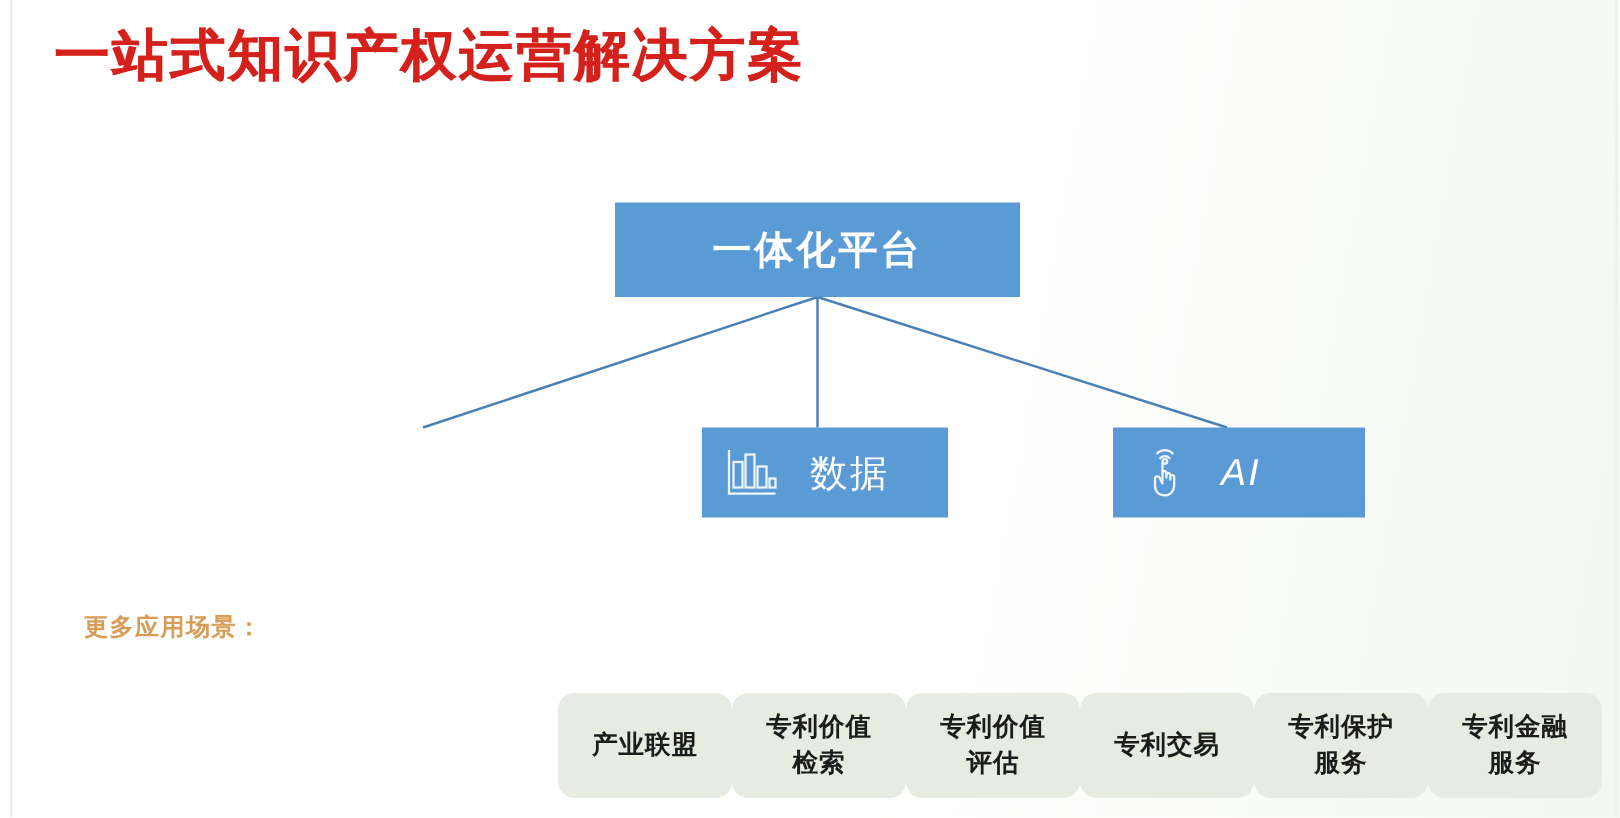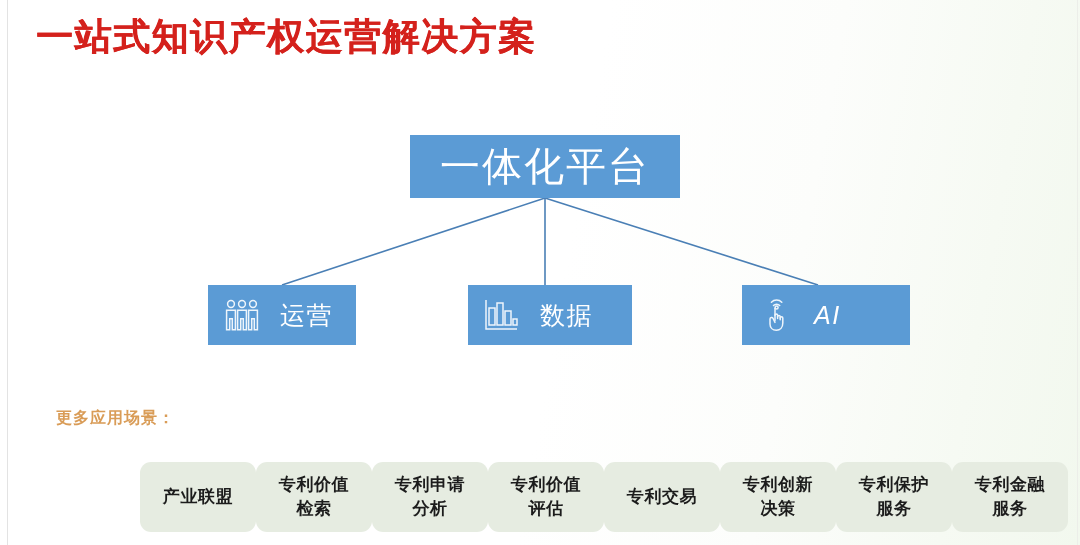--- a/index.html
+++ b/index.html
@@ -82,23 +82,23 @@
   }
 
   .node.platform {
     left: 410px;
     top: 135px;
     width: 270px;
     height: 63px;
     justify-content: center;
   }
   .node.platform .node-label {
-    font-size: 40px;
+    font-size: 26px;
     letter-spacing: 2px;
-    font-weight: 400;
+    font-weight: 700;
   }
 
   .node.child {
     top: 285px;
     height: 60px;
     padding-left: 12px;
   }
   .node.child .node-icon {
     width: 44px;
     height: 44px;
@@ -174,33 +174,20 @@
     <svg class="connector-svg" viewBox="0 0 1080 400" xmlns="http://www.w3.org/2000/svg">
       <line x1="545" y1="198" x2="282" y2="285" stroke="#4a7fb5" stroke-width="1.6"></line>
       <line x1="545" y1="198" x2="545" y2="285" stroke="#4a7fb5" stroke-width="1.6"></line>
       <line x1="545" y1="198" x2="818" y2="285" stroke="#4a7fb5" stroke-width="1.6"></line>
     </svg>
 
     <div class="node platform">
       <span class="node-label">一体化平台</span>
     </div>
 
-    <div class="node child n1">
-      <span class="node-icon">
-        <svg width="40" height="40" viewBox="0 0 40 40" xmlns="http://www.w3.org/2000/svg" fill="none" stroke="#eef5fb" stroke-width="1.5">
-          <circle cx="9" cy="9" r="3.4"></circle>
-          <path d="M4.6 15.2 h8.8 v19.6 h-3.1 v-11 h-2.6 v11 h-3.1 z"></path>
-          <circle cx="20" cy="9" r="3.4"></circle>
-          <path d="M15.6 15.2 h8.8 v19.6 h-3.1 v-11 h-2.6 v11 h-3.1 z"></path>
-          <circle cx="31" cy="9" r="3.4"></circle>
-          <path d="M26.6 15.2 h8.8 v19.6 h-3.1 v-11 h-2.6 v11 h-3.1 z"></path>
-        </svg>
-      </span>
-      <span class="node-label">运营</span>
-    </div>
 
     <div class="node child n2">
       <span class="node-icon">
         <svg width="40" height="40" viewBox="0 0 40 40" xmlns="http://www.w3.org/2000/svg" fill="none" stroke="#eef5fb" stroke-width="1.5">
           <path d="M4 5 v29 h31"></path>
           <rect x="7" y="13" width="6" height="17"></rect>
           <rect x="15" y="8" width="6" height="22"></rect>
           <rect x="23" y="16" width="6" height="14"></rect>
           <rect x="31" y="24" width="4" height="6"></rect>
         </svg>
@@ -232,35 +219,27 @@
 
   <div class="tag-row">
     <div class="tag">
       <span class="tag-line">产业联盟</span>
     </div>
     <div class="tag">
       <span class="tag-line">专利价值</span>
       <span class="tag-line">检索</span>
     </div>
     <div class="tag">
-      <span class="tag-line">专利申请</span>
-      <span class="tag-line">分析</span>
-    </div>
-    <div class="tag">
       <span class="tag-line">专利价值</span>
       <span class="tag-line">评估</span>
     </div>
     <div class="tag">
       <span class="tag-line">专利交易</span>
     </div>
     <div class="tag">
-      <span class="tag-line">专利创新</span>
-      <span class="tag-line">决策</span>
-    </div>
-    <div class="tag">
       <span class="tag-line">专利保护</span>
       <span class="tag-line">服务</span>
     </div>
     <div class="tag">
       <span class="tag-line">专利金融</span>
       <span class="tag-line">服务</span>
     </div>
   </div>
 
 </div>

